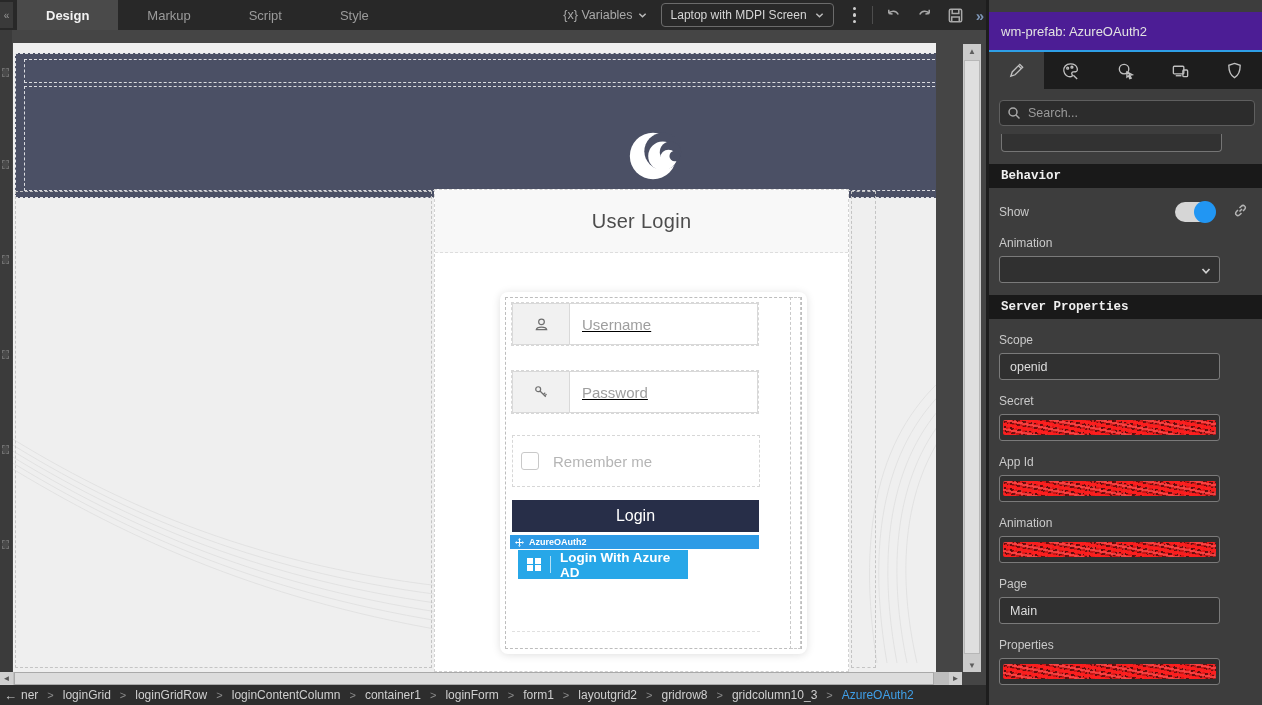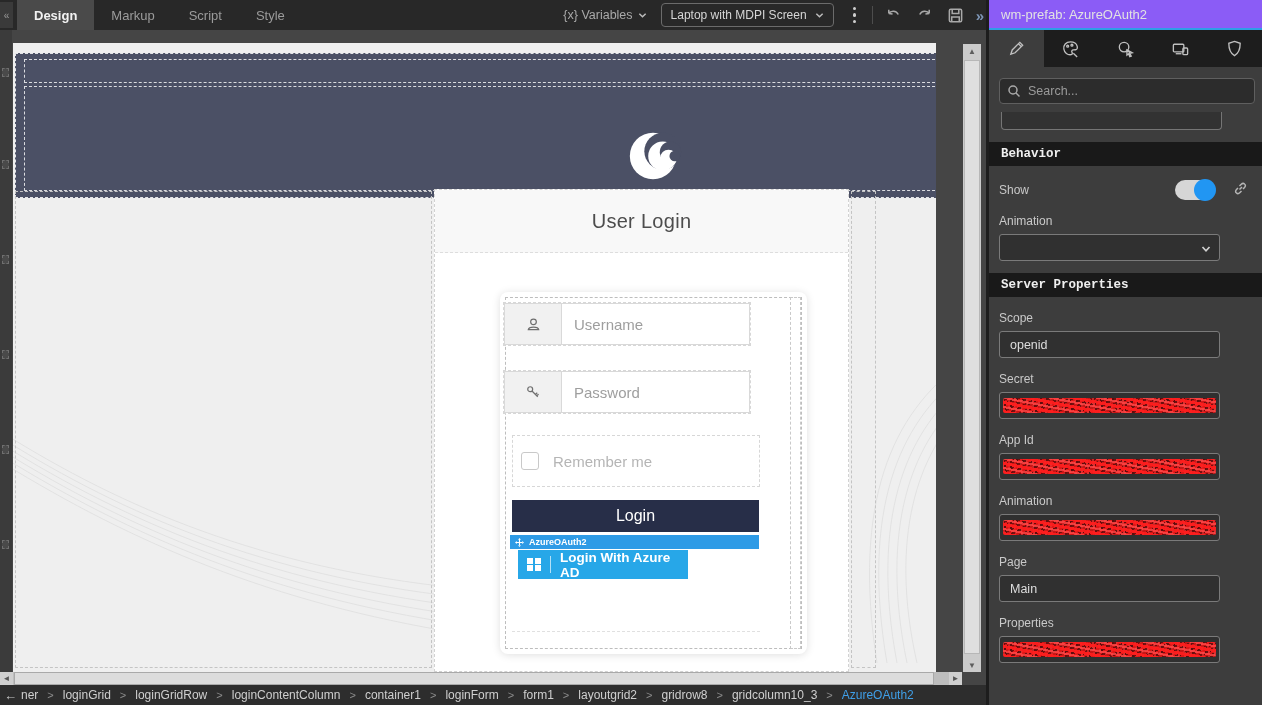--- a/index.html
+++ b/index.html
@@ -3,21 +3,21 @@
 <meta charset="utf-8">
 <style>
   * { margin:0; padding:0; box-sizing:border-box; }
   html,body { width:1262px; height:705px; background:#262626; overflow:hidden; }
   body { font-family:"Liberation Sans", sans-serif; position:relative; }
   .app { position:absolute; inset:0; width:1262px; height:705px; }
 
   
   .toolbar { position:absolute; left:0; top:0; width:986px; height:30px; background:#282828; display:flex; align-items:center; }
   .collapse-box { width:13px; height:26px; margin:2px 4px 2px 0; background:#3a3a3a; color:#9a9a9a; font-size:10px; display:flex; align-items:center; justify-content:center; cursor:pointer; }
-  .tab { height:30px; padding:0 17px; display:flex; align-items:center; font-size:13px; color:#9b9b9b; cursor:pointer; }
+  .tab { height:30px; padding:0 29px; display:flex; align-items:center; font-size:13px; color:#9b9b9b; cursor:pointer; }
   .tab.active { background:#4a4a4a; color:#f2f2f2; font-weight:bold; }
   .toolbar-spacer { flex:1; }
   .variables { color:#a9a9a9; font-size:12.5px; display:flex; align-items:center; gap:5px; cursor:pointer; margin-right:14px; white-space:nowrap; }
   .device-select { border:1px solid #6b6b6b; border-radius:4px; color:#d6d6d6; font-size:12px; height:24px; padding:0 9px; display:flex; align-items:center; gap:8px; cursor:pointer; margin-right:12px; white-space:nowrap; }
   .chev { width:9px; height:9px; }
   .chev path { stroke:#bdbdbd; stroke-width:1.6; fill:none; }
   .kebab { width:18px; height:24px; display:flex; flex-direction:column; align-items:center; justify-content:center; gap:3px; cursor:pointer; margin-right:8px; }
   .kebab i { width:3.5px; height:3.5px; border-radius:50%; background:#cfcfcf; display:block; }
   .tb-divider { width:1px; height:18px; background:#4d4d4d; margin-right:10px; }
   .tb-icon { width:22px; height:22px; margin-right:9px; cursor:pointer; display:flex; align-items:center; justify-content:center; }
@@ -43,21 +43,21 @@
   .col-right-dashed { position:absolute; left:838px; top:148px; width:25px; height:477px; border:1px dashed #c4c4c4; }
 
   .login-panel { position:absolute; left:421px; top:146px; width:415px; height:483px; background:#ffffff; border:1px dashed #d2d2d2; }
   .login-title-band { position:absolute; left:0; top:0; width:100%; height:63px; background:#f8f8f8; border-bottom:1px dashed #ddd; display:flex; align-items:center; justify-content:center; }
   .login-title { font-size:20px; color:#4d4d4d; letter-spacing:.3px; }
 
   .form-card { position:absolute; left:65px; top:102px; width:307px; height:362px; background:#fff; border-radius:8px; box-shadow:0 1px 8px rgba(0,0,0,.13); }
   .card-dashed { position:absolute; inset:5px; border:1px dashed #bdbdbd; }
   .col-inner-dashed { position:absolute; top:5px; bottom:5px; left:290px; width:11px; border:1px dashed #c9c9c9; }
 
-  .field-row { position:absolute; left:3px; width:248px; height:44px; border:1px dashed #d7d7d7; display:flex; }
+  .field-row { position:absolute; left:11px; width:248px; height:44px; border:1px dashed #d7d7d7; display:flex;text-decoration:underline; }
   .field-prefix { width:57px; background:#f1f1f1; border:1px solid #d9d9d9; border-right:none; display:flex; align-items:center; justify-content:center; }
   .field-prefix svg { width:17px; height:17px; }
   .field-prefix path, .field-prefix circle { stroke:#6f6f6f; fill:none; stroke-width:1.3; }
   .field-input { flex:1; border:1px solid #d9d9d9; font-size:15px; color:#444; padding:0 12px; outline:none; font-family:"Liberation Sans",sans-serif; background:#fff; min-width:0; }
   .field-input::placeholder { color:#9e9e9e; }
 
   .remember-row { position:absolute; left:12px; top:143px; width:248px; height:52px; border:1px dashed #d7d7d7; display:flex; align-items:center; gap:14px; padding-left:8px; }
   .checkbox { width:18px; height:18px; border:1px solid #c9c9c9; border-radius:3px; background:#fff; cursor:pointer; }
   .remember-label { font-size:15px; color:#b5b5b5; }
 
@@ -83,21 +83,21 @@
 
   
   .breadcrumb { position:absolute; left:0; top:685px; width:986px; height:20px; background:#2d2d2d; display:flex; align-items:center; padding-left:4px; overflow:hidden; white-space:nowrap; }
   .back-ic { color:#c9c9c9; font-size:13px; margin-right:4px; cursor:pointer; }
   .crumb { color:#cfcfcf; font-size:12px; cursor:pointer; }
   .crumb + .crumb::before { content:">"; color:#8d8d8d; margin:0 9px; font-size:11px; }
   .crumb.active { color:#3f9fe8; }
 
   
   .panel { position:absolute; left:986px; top:0; width:276px; height:705px; background:#3d3d3d; border-left:3px solid #1d1d1d; }
-  .panel-title { height:30px; background:#8b5cf6; border-bottom:2px solid #2e9fe6; display:flex; align-items:center; padding-left:12px; color:#e2e2e2; font-size:13px; }
+  .panel-title { height:40px; background:#4c1d95; border-bottom:2px solid #2e9fe6; display:flex; align-items:center; padding-left:12px; color:#e2e2e2; font-size:13px;margin-top:12px; }
   .icon-tabs { height:37px; background:#1d1d1d; display:flex; }
   .icon-tab { width:55px; height:37px; display:flex; align-items:center; justify-content:center; cursor:pointer; }
   .icon-tab.active { background:#3d3d3d; }
   .icon-tab svg { width:19px; height:19px; }
   .icon-tab path, .icon-tab circle, .icon-tab rect { stroke:#c0c0c0; fill:none; stroke-width:1.4; }
   .panel-body { padding:11px 10px 0 10px; }
   .search-wrap { position:relative; }
   .search-input { width:256px; height:26px; background:#2c2c2c; border:1px solid #5f5f5f; border-radius:4px; color:#ddd; font-size:12.5px; padding:0 8px 0 28px; outline:none; font-family:"Liberation Sans",sans-serif; }
   .search-input::placeholder { color:#9a9a9a; }
   .search-ic { position:absolute; left:8px; top:6px; width:14px; height:14px; }

